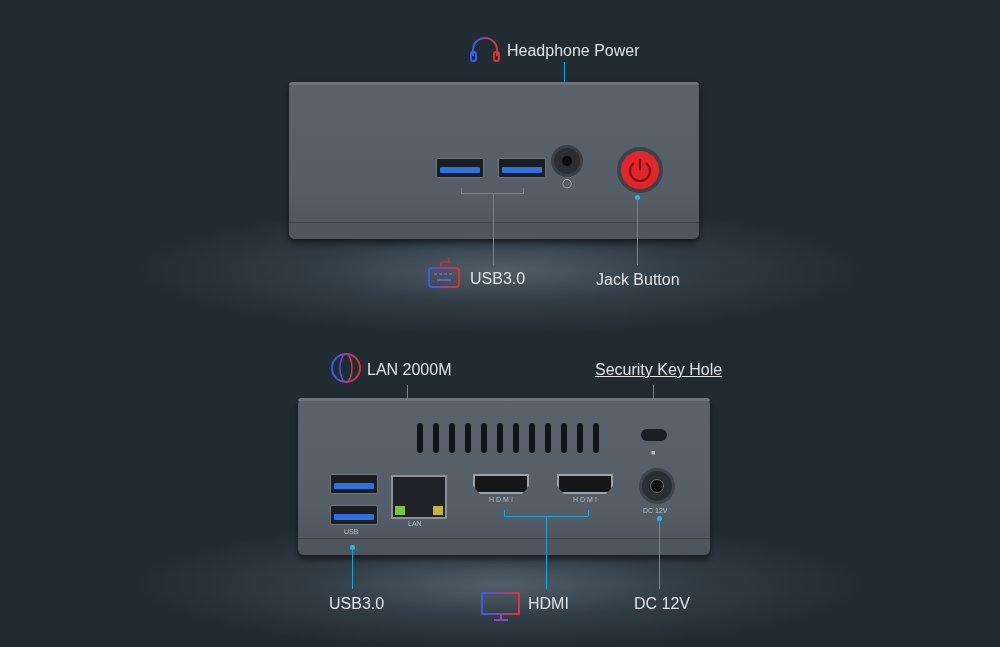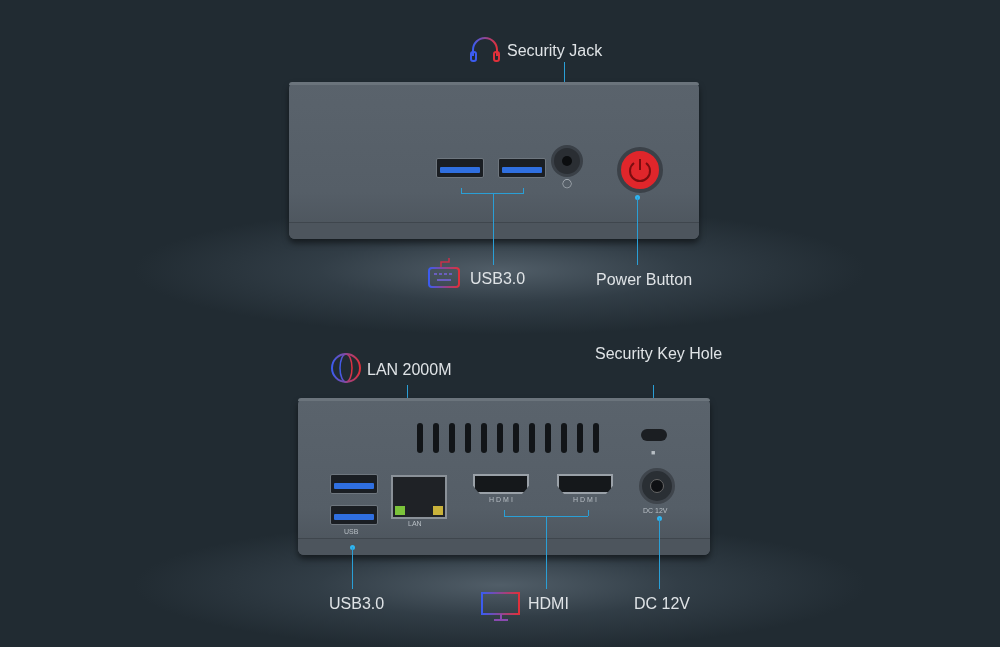--- a/index.html
+++ b/index.html
@@ -73,21 +73,21 @@
     <defs>
         <linearGradient id="g1" x1="0" x2="1">
           <stop offset="0" stop-color="#3b5cf0"></stop>
           <stop offset="1" stop-color="#e0303a"></stop>
         </linearGradient>
       </defs>
     <path d="M4 20 V14 A12 12 0 0 1 28 14 V20" fill="none" stroke="url(#g1)" stroke-width="2"></path>
     <rect x="2" y="16" width="5" height="9" rx="2" fill="none" stroke="#3b5cf0" stroke-width="2"></rect>
     <rect x="25" y="16" width="5" height="9" rx="2" fill="none" stroke="#e0303a" stroke-width="2"></rect>
   </svg>
-  <div class="label" style="left:507px;top:42px;">Security Jack</div>
+  <div class="label" style="left:507px;top:42px;">Headphone Power</div>
   <div class="vline" style="left:564px;top:62px;height:78px;"></div>
   <div class="dot" style="left:562px;top:137px;"></div>
 
   <div class="device" style="left:289px;top:82px;width:410px;height:157px;">
     <div class="topedge"></div>
     <div class="lip"></div>
   </div>
   <div class="usb-a" style="left:436px;top:158px;"></div>
   <div class="usb-a" style="left:498px;top:158px;"></div>
   <div class="jack" style="left:551px;top:145px;"></div>
@@ -117,39 +117,39 @@
     <rect x="2" y="12" width="30" height="19" rx="3" fill="none" stroke="url(#g2)" stroke-width="2"></rect>
     <g fill="#6a5ec0">
         <rect x="7" y="17" width="3" height="2"></rect>
         <rect x="12" y="17" width="3" height="2"></rect>
         <rect x="17" y="17" width="3" height="2"></rect>
         <rect x="22" y="17" width="3" height="2"></rect>
         <rect x="10" y="23" width="14" height="2"></rect>
       </g>
   </svg>
   <div class="label" style="left:470px;top:270px;">USB3.0</div>
-  <div class="label" style="left:596px;top:271px;">Power Button</div>
+  <div class="label" style="left:596px;top:271px;">Jack Button</div>
 </div>
 
 <div>
   <svg class="icon" style="left:330px;top:352px;" width="32" height="32" viewBox="0 0 32 32">
     <defs>
         <linearGradient id="g3" x1="0" x2="1">
           <stop offset="0" stop-color="#3b5cf0"></stop>
           <stop offset="1" stop-color="#e0303a"></stop>
         </linearGradient>
       </defs>
     <circle cx="16" cy="16" r="14" fill="none" stroke="url(#g3)" stroke-width="2"></circle>
     <ellipse cx="16" cy="16" rx="6" ry="14" fill="none" stroke="url(#g3)" stroke-width="1.5"></ellipse>
     <line x1="2" y1="11" x2="30" y2="11" stroke="url(#g3)" stroke-width="1.5"></line>
     <line x1="2" y1="21" x2="30" y2="21" stroke="url(#g3)" stroke-width="1.5"></line>
     <line x1="16" y1="2" x2="16" y2="30" stroke="url(#g3)" stroke-width="1.5"></line>
   </svg>
   <div class="label" style="left:367px;top:361px;">LAN 2000M</div>
-  <div class="label" style="left:595px;top:345px;">Security Key Hole</div>
+  <div class="label" style="left:595px;top:361px;text-decoration:underline;">Security Key Hole</div>
 
   <div class="vline" style="left:407px;top:385px;height:85px;"></div>
   <div class="dot" style="left:405px;top:468px;"></div>
   <div class="vline" style="left:653px;top:385px;height:36px;"></div>
   <div class="dot" style="left:651px;top:419px;"></div>
 
   <div class="device" style="left:298px;top:398px;width:412px;height:157px;">
     <div class="topedge"></div>
     <div class="lip"></div>
   </div>

